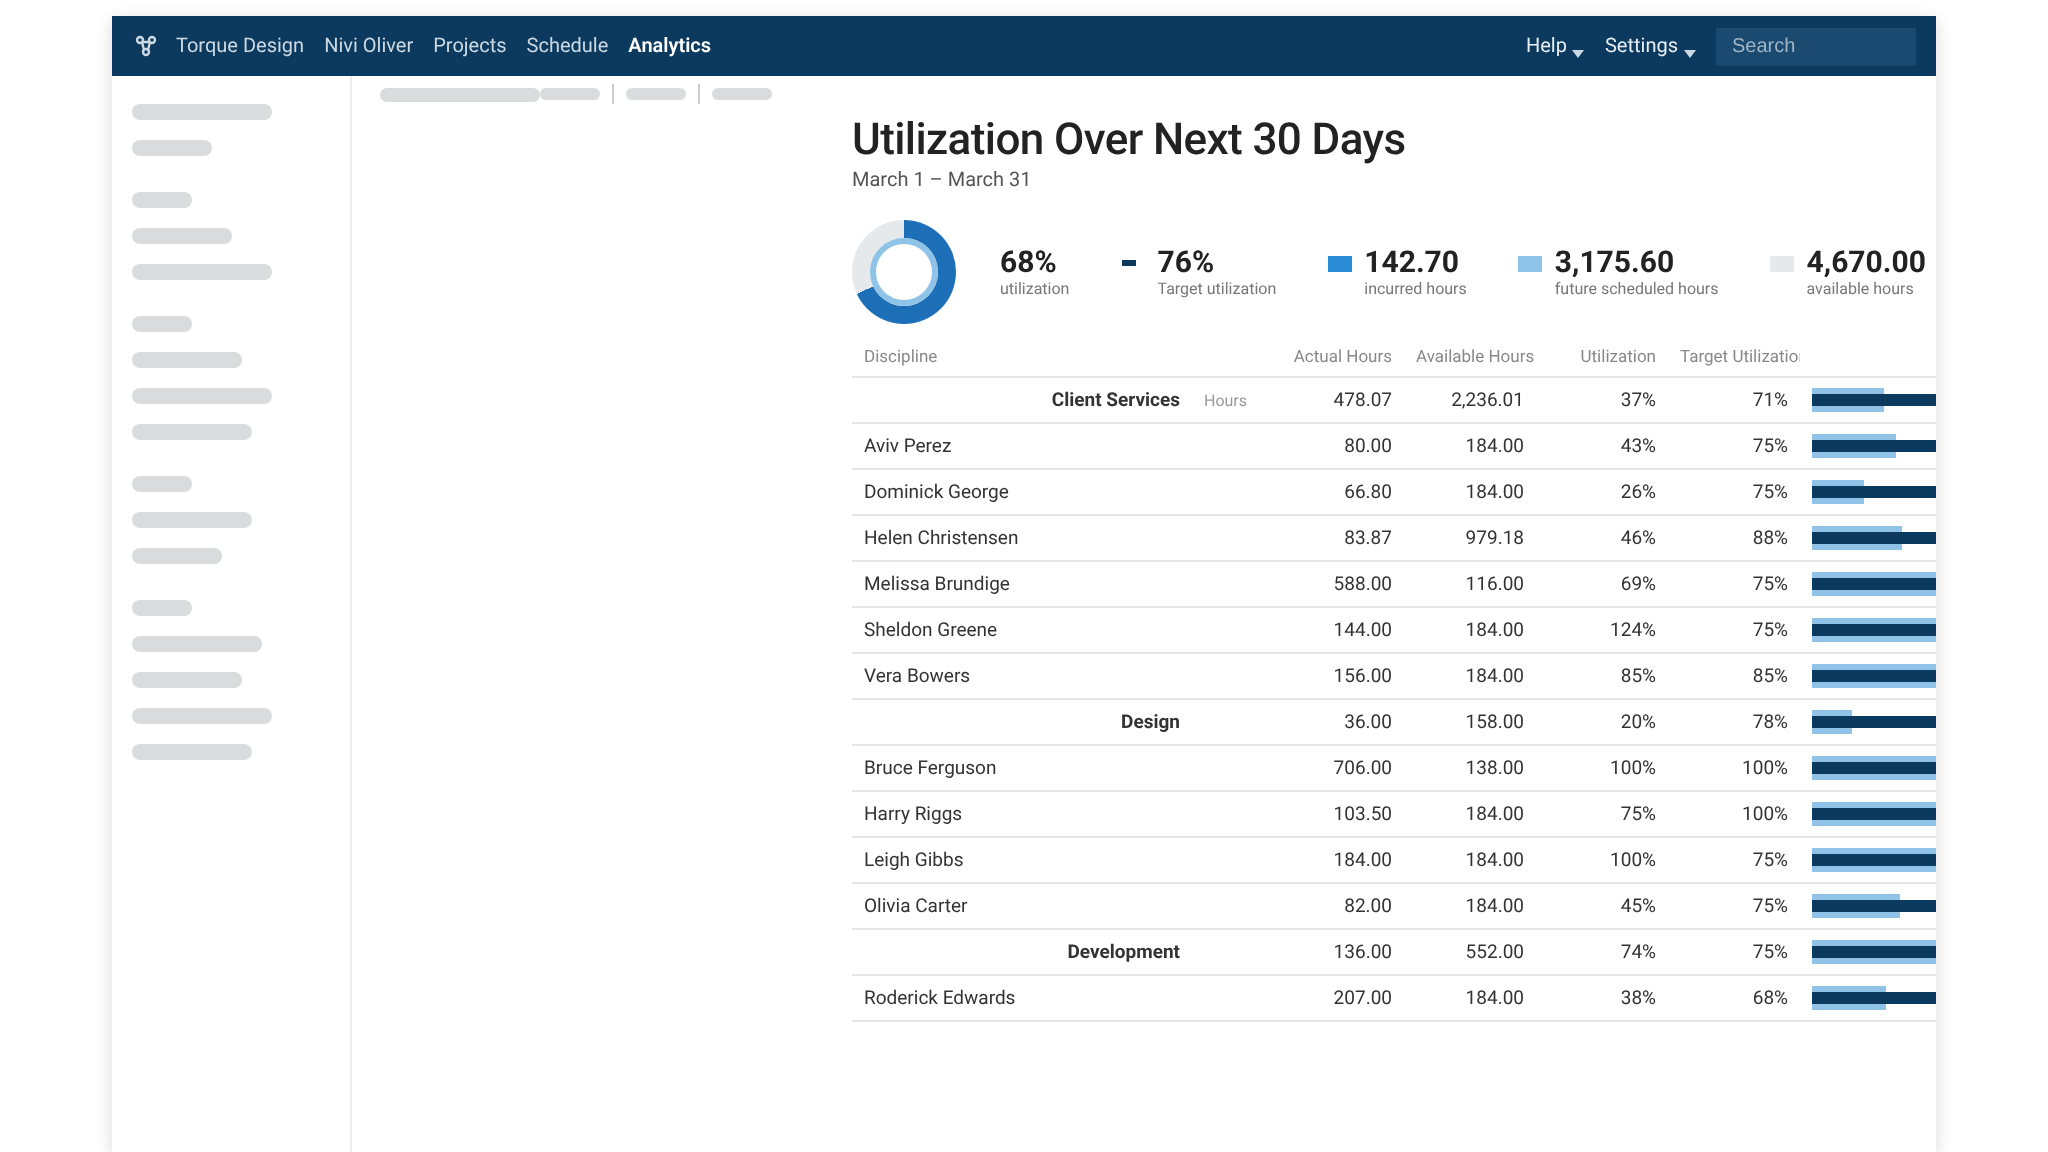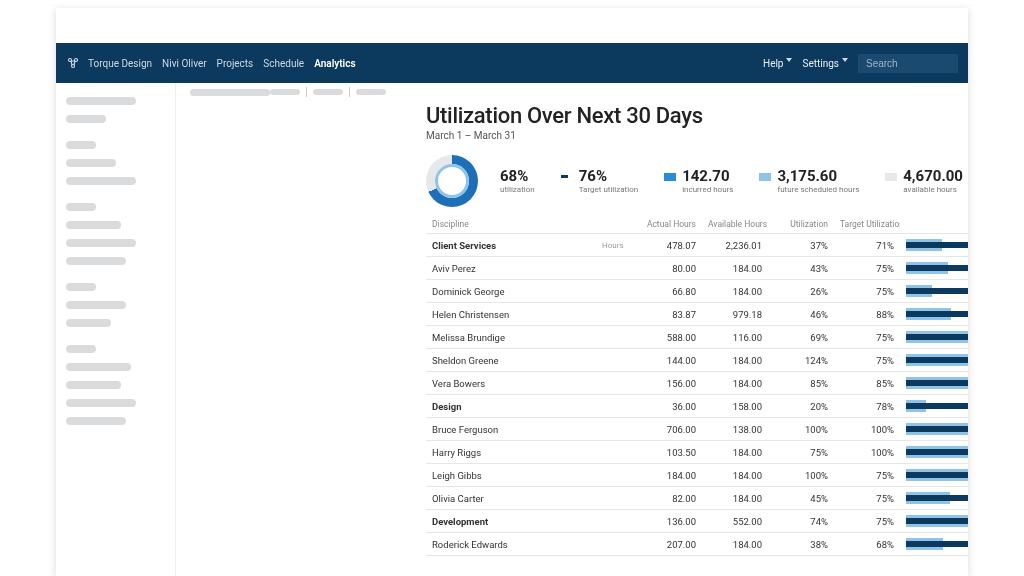--- a/index.html
+++ b/index.html
@@ -1,25 +1,25 @@
 <!DOCTYPE html>
 <html><head>
 <meta charset="utf-8">
 <style>
   * { box-sizing: border-box; margin: 0; padding: 0; }
   body { font-family: -apple-system, BlinkMacSystemFont, "Segoe UI", Roboto, sans-serif; background: #fff; width: 1024px; height: 576px; overflow: hidden; position: relative; }
   .frame { position: absolute; top: 8px; left: 56px; right: 56px; bottom: 0; box-shadow: 0 2px 8px rgba(0,0,0,0.15); background: #fff; display: flex; flex-direction: column; overflow: hidden; }
-  .topbar { background: #0b3a5e; height: 40px; display: flex; align-items: center; padding: 0 10px; color: #e8eef3; font-size: 10px; margin-top: 35px; }
+  .topbar { background: #0b3a5e; height: 30px; display: flex; align-items: center; padding: 0 10px; color: #e8eef3; font-size: 10px; }
   .topbar .logo { width: 14px; height: 14px; margin-right: 8px; display: flex; align-items: center; justify-content: center; }
   .topbar .nav { display: flex; gap: 10px; }
   .topbar .nav span { cursor: pointer; color: #cdd9e2; }
   .topbar .nav span.active { color: #fff; font-weight: 600; }
   .topbar .spacer { flex: 1; }
   .topbar .right { display: flex; align-items: center; gap: 10px; }
-  .topbar .menu { display: flex; align-items: flex-start; gap: 3px; cursor: pointer; }
+  .topbar .menu { display: flex; align-items: flex-end; gap: 3px; cursor: pointer; }
   .caret { display: inline-block; width: 0; height: 0; border-left: 3px solid transparent; border-right: 3px solid transparent; border-top: 4px solid #cdd9e2; }
   .search { background: #1a4a70; border: none; color: #fff; padding: 4px 8px; width: 100px; font-size: 10px; border-radius: 1px; }
   .search::placeholder { color: #9fb5c6; }
   .body { flex: 1; display: flex; min-height: 0; }
   .sidebar { width: 120px; padding: 14px 10px; background: #fff; border-right: 1px solid #eee; }
   .skel { background: #d9dbdd; border-radius: 6px; height: 8px; }
   .sidebar .skelrow { margin-bottom: 10px; }
   .sidebar .group { margin-bottom: 18px; }
   .main { flex: 1; display: flex; flex-direction: row; min-width: 0; }
   .toprow { height: 18px; padding: 6px 14px; display: flex; justify-content: space-between; align-items: center; }
@@ -42,21 +42,21 @@
   .sw.grey { background: #e6e9ec; }
   .tablewrap { overflow: hidden; }
   table { width: 100%; border-collapse: collapse; font-size: 9.5px; color: #333; table-layout: fixed; }
   th, td { border-bottom: 1px solid #e4e6e8; padding: 4px 6px; text-align: right; white-space: nowrap; overflow:hidden; }
   th { font-weight: 400; color: #888; font-size: 8.5px; }
   th:first-child, td:first-child { text-align: left; }
   col.name { width: 170px; }
   col.unit { width: 40px; }
   col.num { width: 66px; }
   col.bar { width: 135px; }
-  .grouprow td:first-child { font-weight: 700; }
+  .grouprow td:first-child { font-weight: 700; text-align: right; }
   .unit { font-size: 8px; color: #999; text-align:left; }
   .bars { position: relative; height: 14px; }
   .bars .bg { position:absolute; left:0; top:1px; height:12px; background:#8fc4e8; }
   .bars .fg { position:absolute; left:0; top:4px; height:6px; background:#0b3a5e; }
   .viewtoggle { display:flex; gap:2px; justify-content:flex-end; align-items:center;}
   .vt { width:12px; height:10px; display:flex; flex-direction:column; justify-content:space-between; cursor:pointer;}
   .vt span{ height:2px; background:#333; }
   .vt.a span:nth-child(1){width:60%;} .vt.a span:nth-child(2){width:100%;} .vt.a span:nth-child(3){width:80%;}
 </style>
 </head>

